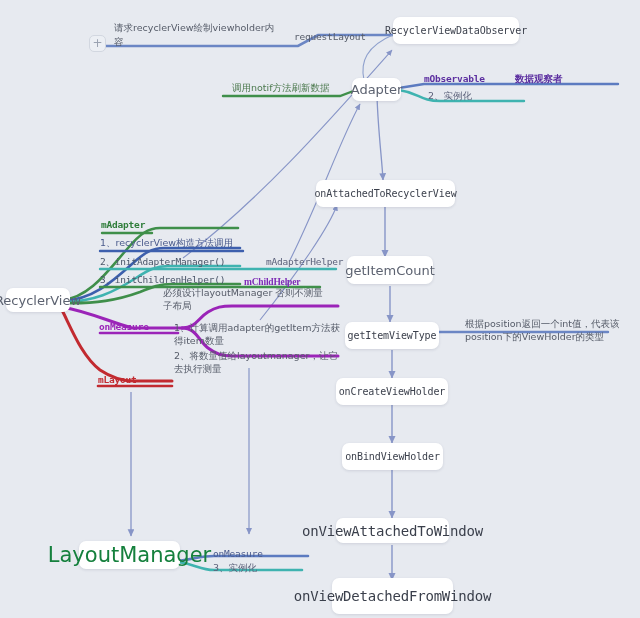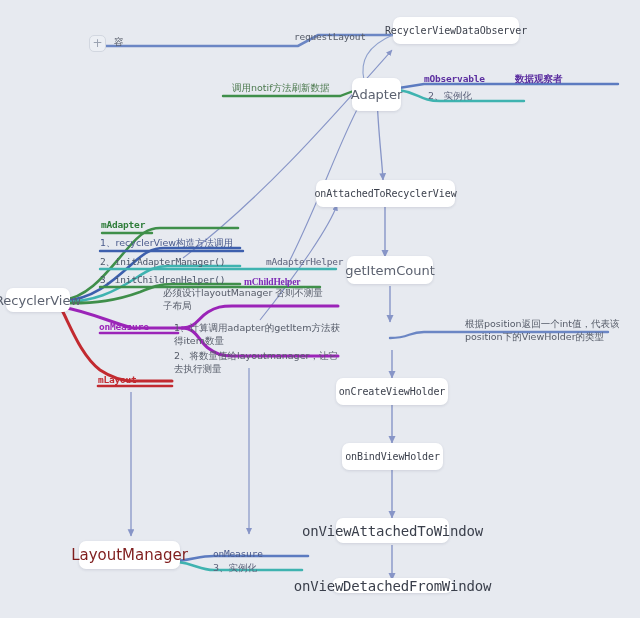--- a/index.html
+++ b/index.html
@@ -33,22 +33,22 @@
     box-sizing: border-box;
     white-space: nowrap;
   }
   .node.mono {
     font-family: "DejaVu Sans Mono", monospace;
     font-size: 10px;
     letter-spacing: -0.1px;
   }
   .node.sans {
     font-family: "DejaVu Sans", sans-serif;
-    font-size: 15px;
-    color: #7f1d1d;
+    font-size: 21px;
+    color: #15803d;
   }
   .node.sans-sm {
     font-family: "DejaVu Sans", sans-serif;
     font-size: 13px;
     color: #5c6270;
   }
   .node.tiny {
     font-family: "DejaVu Sans Mono", monospace;
     font-size: 14px;
     letter-spacing: -0.2px;
@@ -152,20 +152,21 @@
     <path d="M392,350 L392,378" fill="none" stroke="#8795c7" stroke-width="1.4" marker-end="url(#arrowhead)"></path>
     <path d="M392,404 L392,443" fill="none" stroke="#8795c7" stroke-width="1.4" marker-end="url(#arrowhead)"></path>
     <path d="M392,470 L392,518" fill="none" stroke="#8795c7" stroke-width="1.4" marker-end="url(#arrowhead)"></path>
     <path d="M392,545 L392,580" fill="none" stroke="#8795c7" stroke-width="1.4" marker-end="url(#arrowhead)"></path>
 
     <path d="M390,338 C410,338 408,332 424,332 L608,332" fill="none" stroke="#6b86c4" stroke-width="2.4" stroke-linecap="round"></path>
   </svg>
 
   <div class="plus-btn" style="left:89px; top:35px;">+</div>
 
+  <div class="lbl lbl-cn" style="left:114px; top:22px; color:#555b68;">请求recyclerView绘制viewholder内</div>
   <div class="lbl lbl-cn" style="left:114px; top:36px; color:#555b68;">容</div>
 
   <div class="lbl lbl-mono" style="left:294px; top:31px; color:#555b68;">requestLayout</div>
 
   <div class="lbl lbl-cn" style="left:232px; top:82px; color:#4d7a4f;">调用notif方法刷新数据</div>
 
   <div class="lbl lbl-mono bold" style="left:424px; top:73px; color:#5c2fa0;">mObservable</div>
   <div class="lbl lbl-cn-b" style="left:515px; top:73px; color:#5c2fa0;">数据观察者</div>
   <div class="lbl lbl-cn" style="left:428px; top:90px; color:#5b617a;">2、实例化</div>
 
@@ -189,32 +190,33 @@
   <div class="lbl lbl-mono bold" style="left:98px; top:374px; color:#c22a30;">mLayout</div>
 
   <div class="lbl lbl-cn" style="left:465px; top:318px; color:#555b68;">根据position返回一个int值，代表该</div>
   <div class="lbl lbl-cn" style="left:465px; top:331px; color:#555b68;">position下的ViewHolder的类型</div>
 
   <div class="lbl lbl-mono" style="left:213px; top:548px; color:#4a5a8c;">onMeasure</div>
   <div class="lbl lbl-cn" style="left:213px; top:562px; color:#5b617a;">3、实例化</div>
 
   <div class="node mono" style="left:393px; top:17px; width:126px; height:27px;">RecyclerViewDataObserver</div>
 
-  <div class="node sans-sm" style="left:352px; top:78px; width:49px; height:33px;">Adapter</div>
+  <div class="node sans-sm" style="left:352px; top:78px; width:49px; height:23px;">Adapter</div>
 
   <div class="node mono" style="left:316px; top:180px; width:139px; height:27px;">onAttachedToRecyclerView</div>
 
   <div class="node sans-sm" style="left:347px; top:256px; width:86px; height:28px;">getItemCount</div>
 
+  <div class="node mono" style="left:345px; top:322px; width:94px; height:27px;">getItemViewType</div>
 
   <div class="node mono" style="left:336px; top:378px; width:112px; height:27px;">onCreateViewHolder</div>
 
   <div class="node mono" style="left:342px; top:443px; width:101px; height:27px;">onBindViewHolder</div>
 
   <div class="node tiny" style="left:336px; top:518px; width:113px; height:25px;">onViewAttachedToWindow</div>
 
-  <div class="node tiny" style="left:332px; top:578px; width:121px; height:15px;">onViewDetachedFromWindow</div>
+  <div class="node tiny" style="left:332px; top:578px; width:121px; height:36px;">onViewDetachedFromWindow</div>
 
   <div class="node sans-sm" style="left:6px; top:288px; width:64px; height:24px;">RecyclerView</div>
 
   <div class="node sans" style="left:79px; top:541px; width:101px; height:28px;">LayoutManager</div>
 
 </div>
 
 </body></html>

